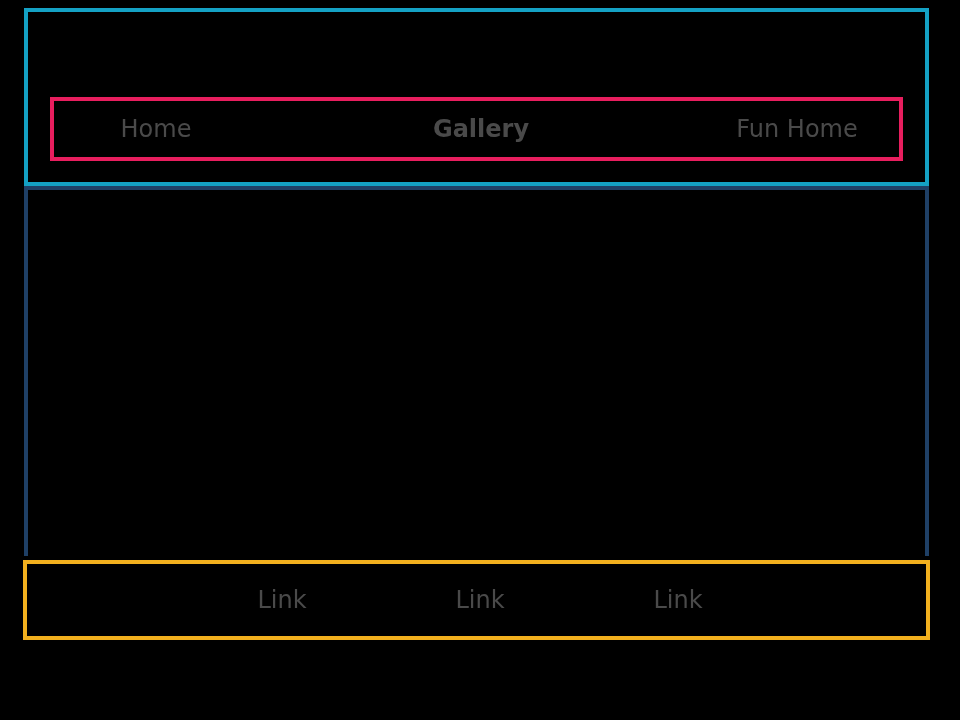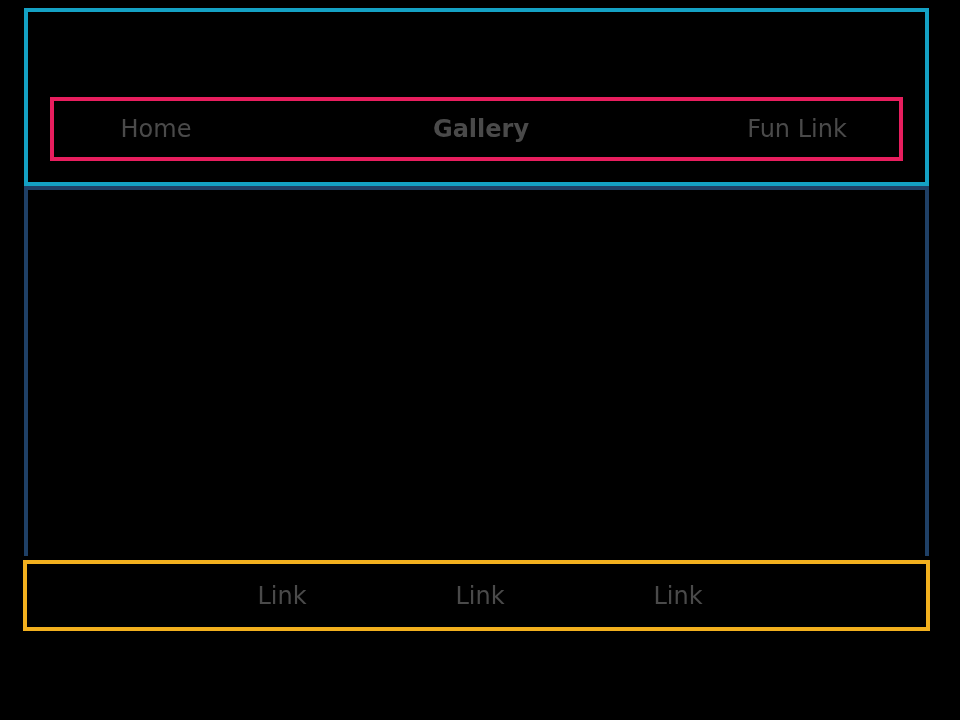--- a/index.html
+++ b/index.html
@@ -58,21 +58,21 @@
     width: 905px;
     height: 370px;
     border: 4px solid #1f4066;
     border-bottom: none;
   }
   
   .footer-box {
     left: 23px;
     top: 560px;
     width: 907px;
-    height: 71px;
+    height: 80px;
     border: 4px solid #f2b01e;
   }
   .footer-link {
     position: absolute;
     top: 50%;
     transform: translate(-50%, -50%);
     color: #4a4a4a;
     font-size: 24px;
     white-space: nowrap;
     cursor: default;
@@ -83,21 +83,21 @@
 </style>
 </head>
 <body>
 
 <div class="canvas">
 
   <div class="box header-box">
     <div class="nav-box">
       <span class="nav-item pos-home">Home</span>
       <span class="nav-item pos-gallery">Gallery</span>
-      <span class="nav-item pos-funfacts">Fun Link</span>
+      <span class="nav-item pos-funfacts">Fun Home</span>
     </div>
   </div>
 
   <div class="box main-box"></div>
 
   <div class="box footer-box">
     <span class="footer-link pos-link1">Link</span>
     <span class="footer-link pos-link2">Link</span>
     <span class="footer-link pos-link3">Link</span>
   </div>

